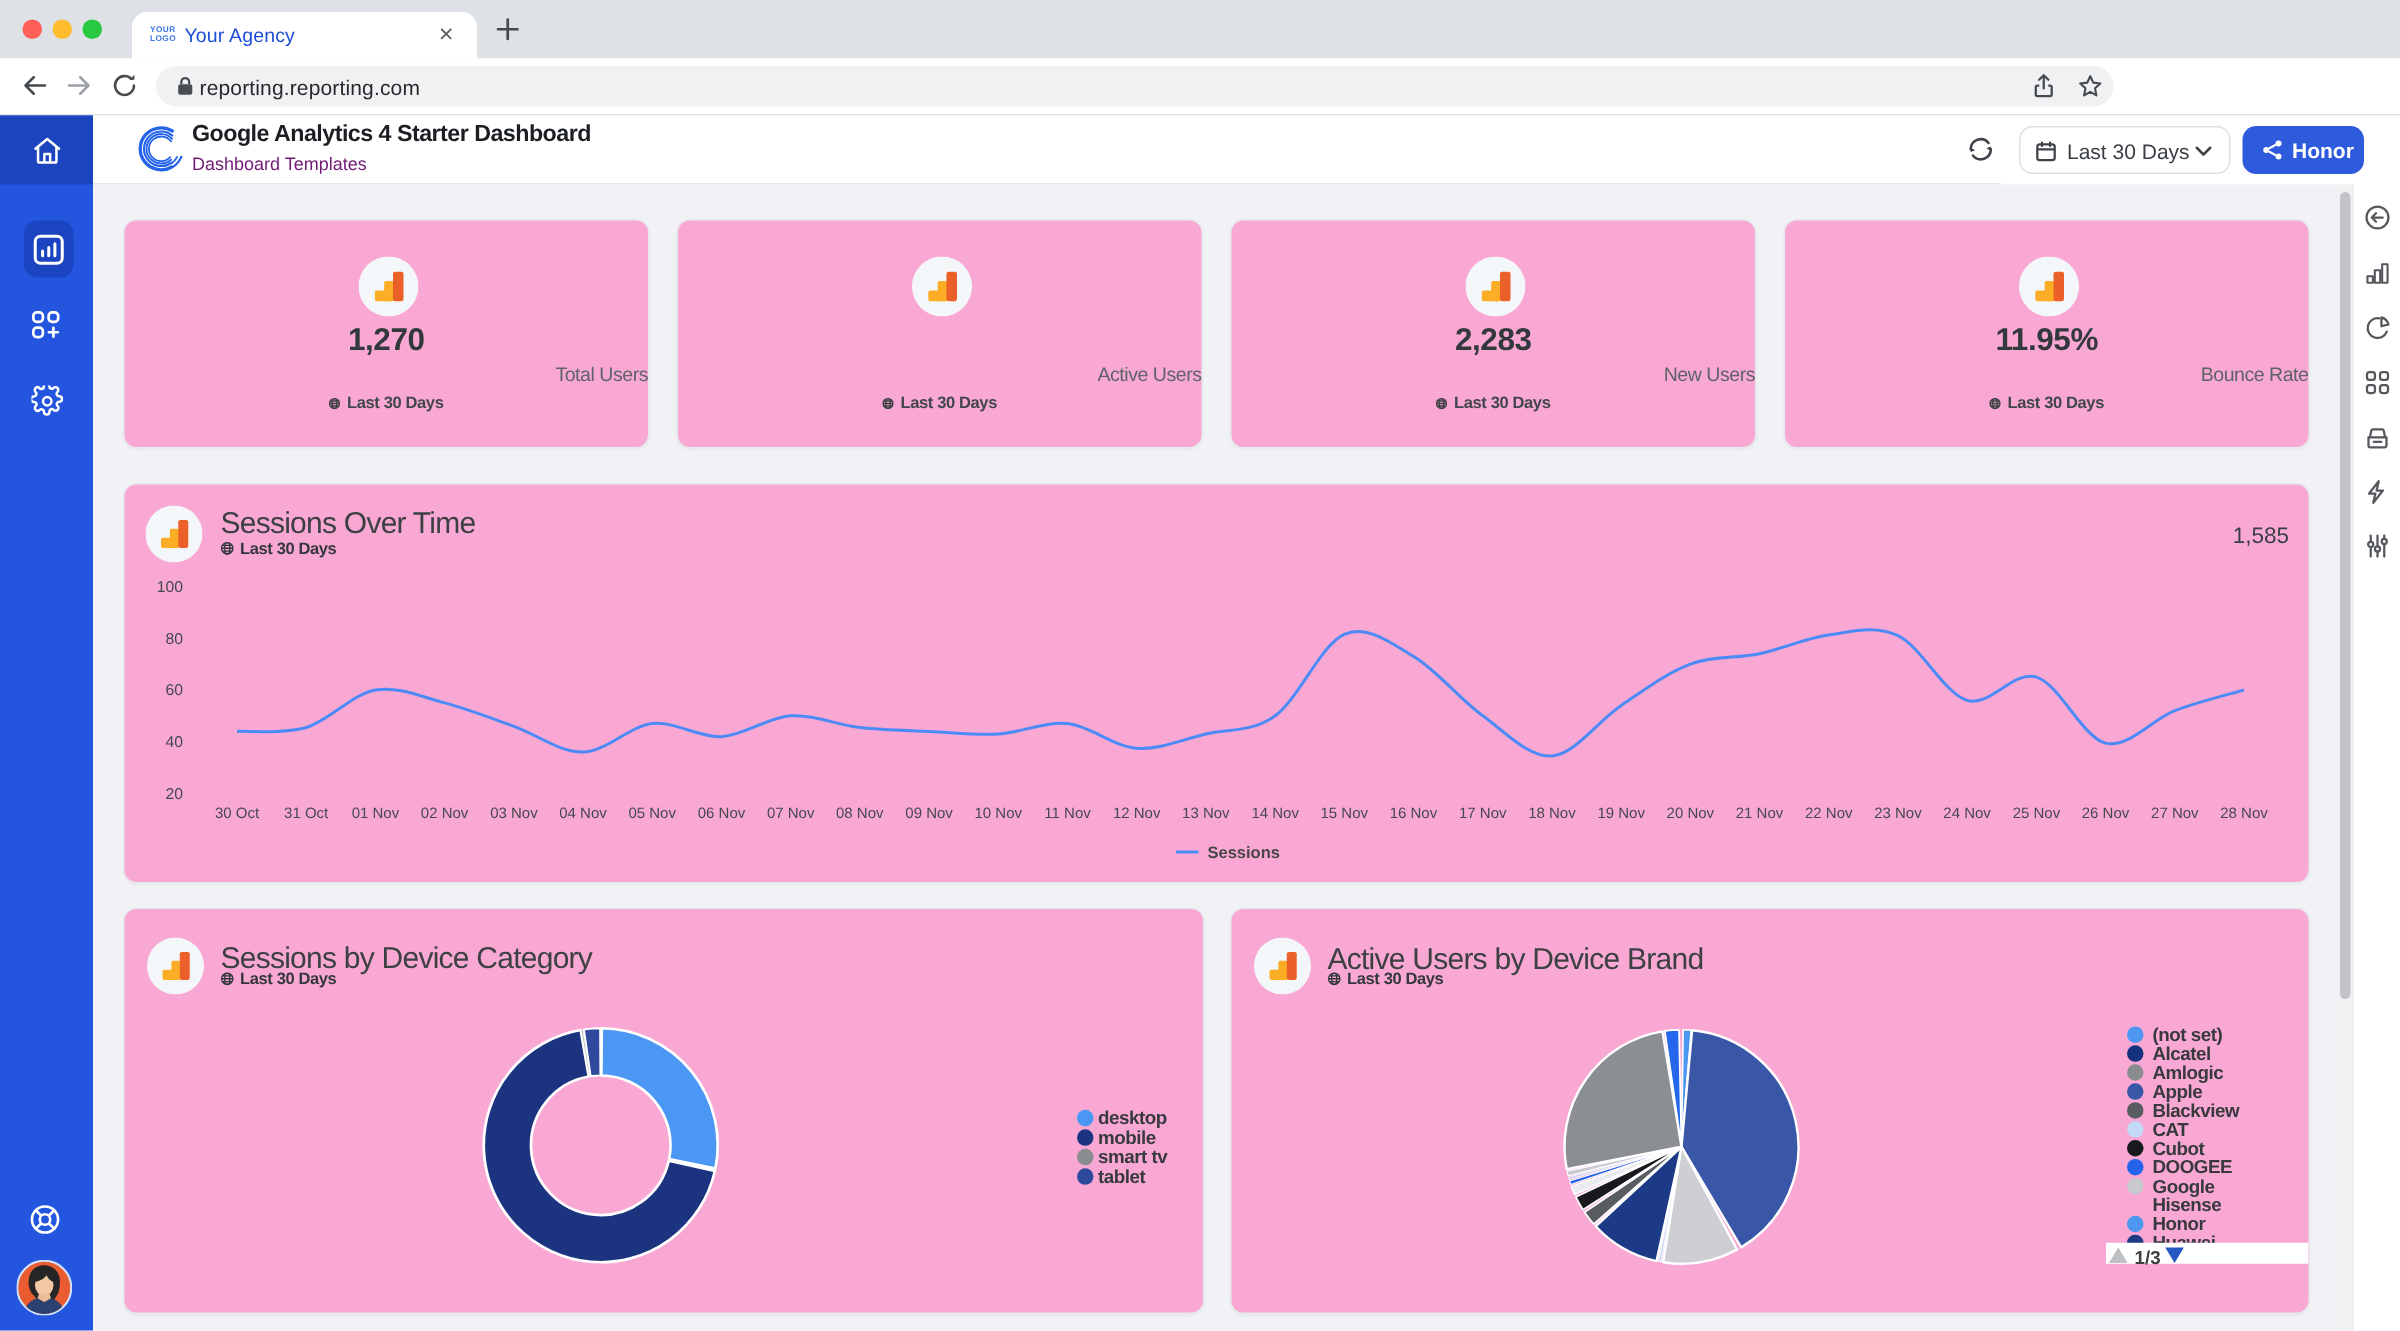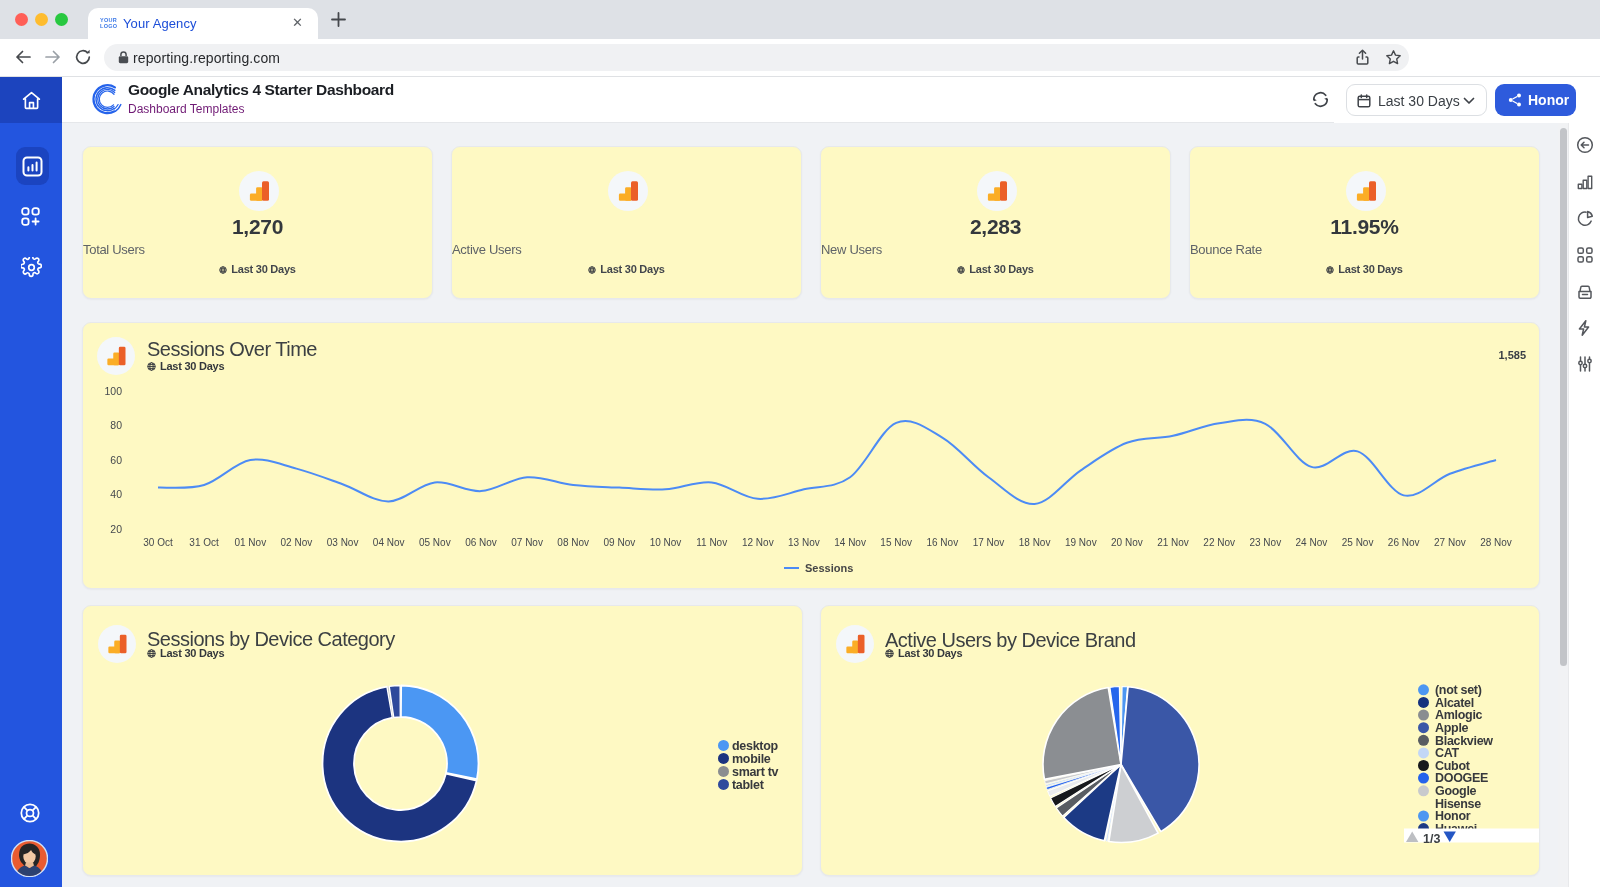--- a/index.html
+++ b/index.html
@@ -22,23 +22,23 @@
 #datebtn{position:absolute;left:1284px;top:7px;width:141px;height:32px;border:1px solid #DCDFE3;border-radius:9px;background:#fff}
 #datebtn span{position:absolute;left:31px;top:8px;font-size:14px;color:#3A3F45}
 #sharebtn{position:absolute;left:1433px;top:7px;width:81px;height:32px;border-radius:9px;background:#2E5BDC;color:#fff}
 #sharebtn span{position:absolute;left:33px;top:8px;font-size:14px;font-weight:bold}
 
 #sidebar{position:absolute;left:0;top:77px;width:62px;height:810px;background:#2355DF}
 #sidebar .top{position:absolute;left:0;top:0;width:62px;height:46px;background:#1C44BE}
 #seltile{position:absolute;left:16px;top:70px;width:33px;height:38px;background:#1B44C0;border-radius:9px}
 
 #main{position:absolute;left:62px;top:123px;width:1496px;height:764px;background:#F0F2F5}
-.card{position:absolute;background:#fef9c3;border:1px solid #E7E9EC;border-radius:9px;box-shadow:0 1px 2px rgba(16,24,40,.04)}
+.card{position:absolute;background:#f9a8d4;border:1px solid #E7E9EC;border-radius:9px;box-shadow:0 1px 2px rgba(16,24,40,.04)}
 .kpinum{position:absolute;width:100%;text-align:center;font-size:21px;font-weight:bold;color:#33383D;letter-spacing:-.3px}
-.kpilab{position:absolute;width:100%;text-align:left;font-size:13px;color:#5F6368;letter-spacing:-.3px}
+.kpilab{position:absolute;width:100%;text-align:right;font-size:13px;color:#5F6368;letter-spacing:-.3px}
 .kpidays{position:absolute;width:100%;text-align:center;font-size:11px;font-weight:bold;color:#42464C;letter-spacing:-.25px}
 .ctitle{position:absolute;font-size:20px;color:#3C4043;letter-spacing:-.5px}
 .cdays{position:absolute;font-size:11px;font-weight:bold;color:#33373C;letter-spacing:-.25px}
 .glb{display:inline-block;vertical-align:-1px;margin-right:4px}
 
 #scrolltrack{position:absolute;left:1558px;top:123px;width:10px;height:764px;background:#F1F2F4}
 #scrollthumb{position:absolute;left:1560px;top:128px;width:7px;height:538px;background:#C2C4C8;border-radius:4px}
 #rail{position:absolute;left:1568px;top:123px;width:32px;height:764px;background:#fff;border-left:1px solid #E8E9EB}
 .rico{position:absolute;left:7px;color:#54575C}
 svg{display:block}
@@ -305,21 +305,21 @@
 </g>
     </svg>
 <div class="ctitle" style="left:64px;top:15px">Sessions Over Time</div>
 <div class="cdays" style="left:64px;top:37px"><svg class="glb" width="9" height="9" viewBox="0 0 9 9">
         <g fill="none" stroke="#33373C" stroke-width="0.9">
           <circle cx="4.5" cy="4.5" r="3.8"></circle>
           <ellipse cx="4.5" cy="4.5" rx="1.71" ry="3.8"></ellipse>
           <path d="M0.7000000000000002 4.5h7.6M1.194 2.6h6.612M1.194 6.4h6.612"></path>
         </g>
       </svg>Last 30 Days</div>
-<div class="abs" style="right:13px;top:26px;font-size:11px;font-weight:bold;color:#3A3F45">1,585</div>
+<div class="abs" style="right:13px;top:26px;font-size:15px;font-weight:normal;color:#3A3F45">1,585</div>
 <svg class="abs" style="left:0;top:0" width="1456" height="265" viewBox="0 0 1456 265">
 <g font-size="10.5" fill="#45494E">
         <text x="39" y="209.5" text-anchor="end">20</text>
         <text x="39" y="175.0" text-anchor="end">40</text>
         <text x="39" y="140.5" text-anchor="end">60</text>
         <text x="39" y="106.0" text-anchor="end">80</text>
         <text x="39" y="71.5" text-anchor="end">100</text>
       </g>
 <g font-size="10" fill="#45494E">
         <text x="75.0" y="222.5" text-anchor="middle">30 Oct</text>

